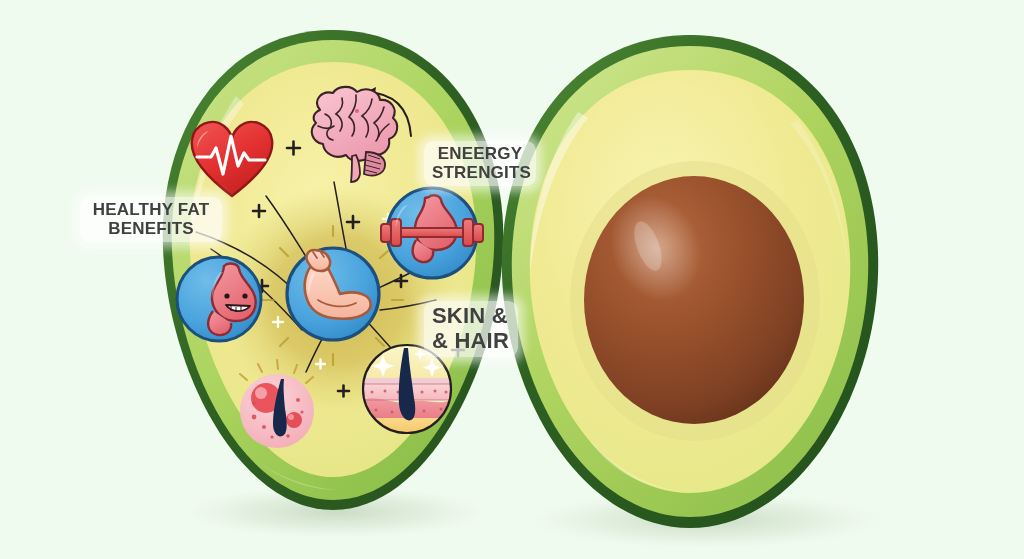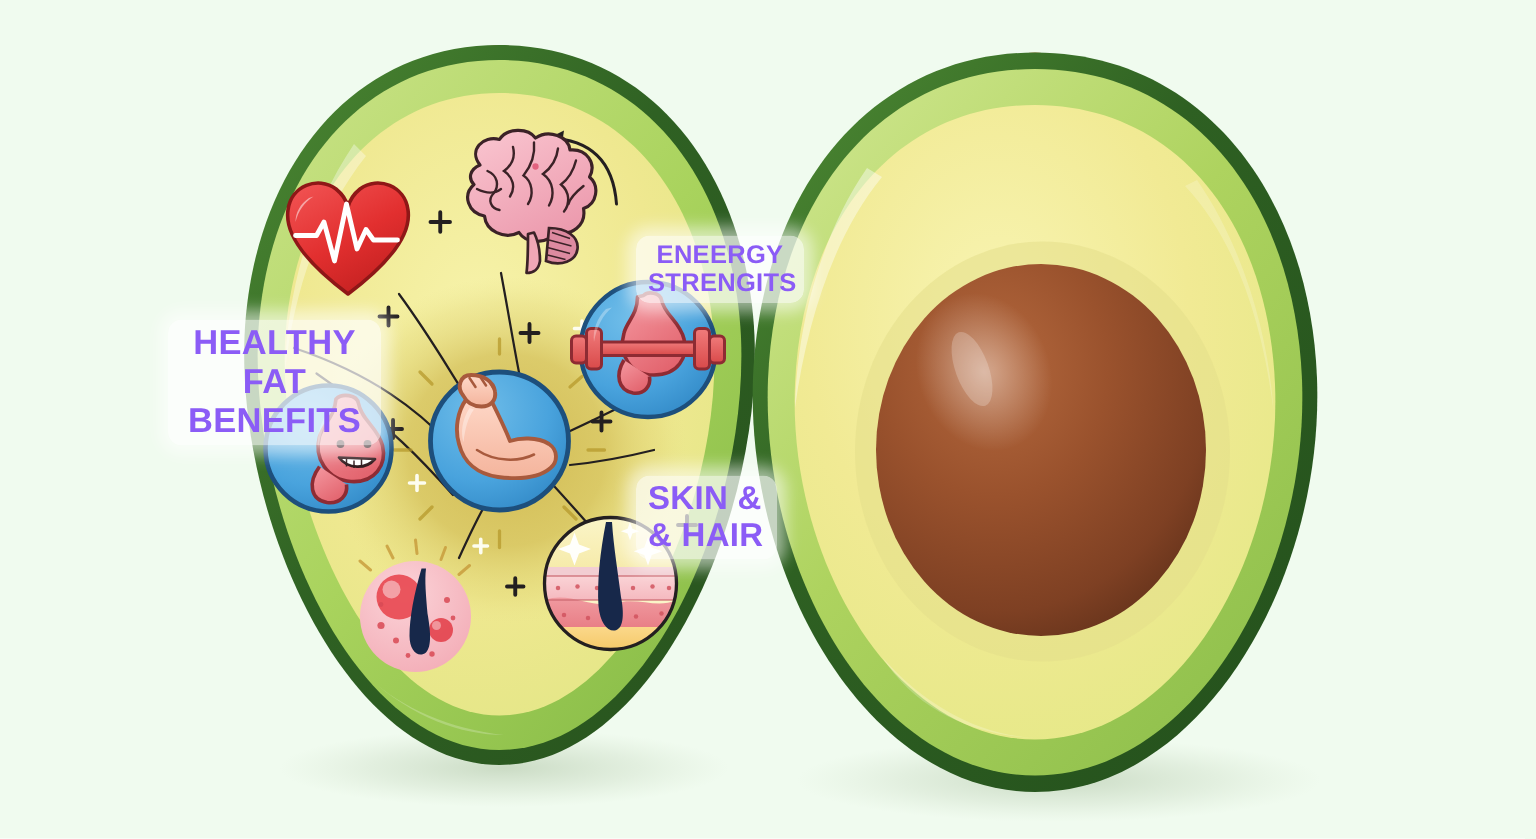--- a/index.html
+++ b/index.html
@@ -21,33 +21,32 @@
     position: absolute;
     inset: 0;
     width: 1024px;
     height: 559px;
     display: block;
   }
   .lbl {
     position: absolute;
     font-family: "Liberation Sans", sans-serif;
     font-weight: 700;
-    color: #8b5cf6;
+    color: #404040;
     line-height: 1.12;
     letter-spacing: 0.2px;
     text-align: center;
     white-space: pre-line;
     background: rgba(255,255,255,0.72);
     border-radius: 9px;
     padding: 3px 8px 4px 8px;
     box-shadow: 0 0 10px 6px rgba(255,255,255,0.55);
     pointer-events: auto;
-    margin-top: 16px;
   }
-  #lbl-fat  { left: 112px;  top: 197px; width: 126px; font-size: 23px; }
+  #lbl-fat  { left: 80px;  top: 197px; width: 126px; font-size: 17px; }
   #lbl-energy { left: 424px; top: 141px; width: 96px;  font-size: 17px; }
   #lbl-skin { left: 424px;  top: 301px; width: 78px;  font-size: 22px; text-align: left; }
 </style>
 </head>
 <body>
 
 <div id="stage">
 
   <svg id="art" viewBox="0 0 1024 559" xmlns="http://www.w3.org/2000/svg">
     <defs>

